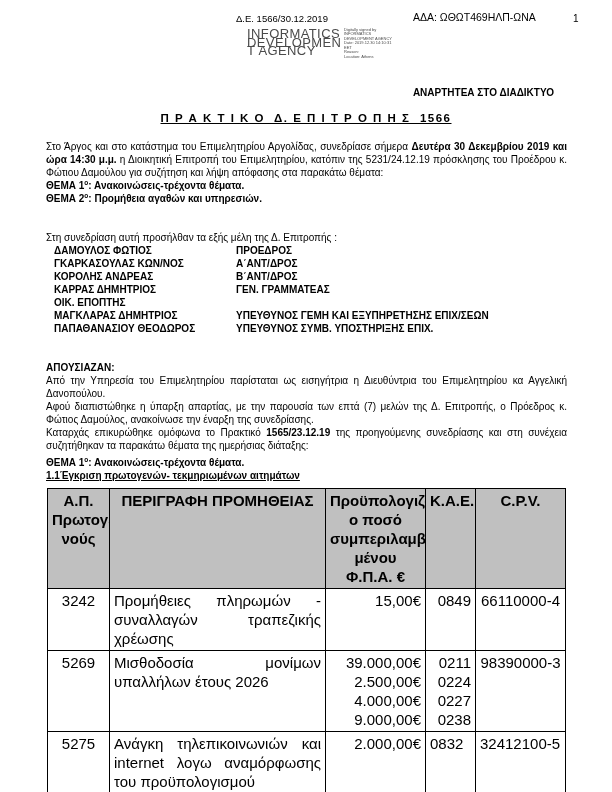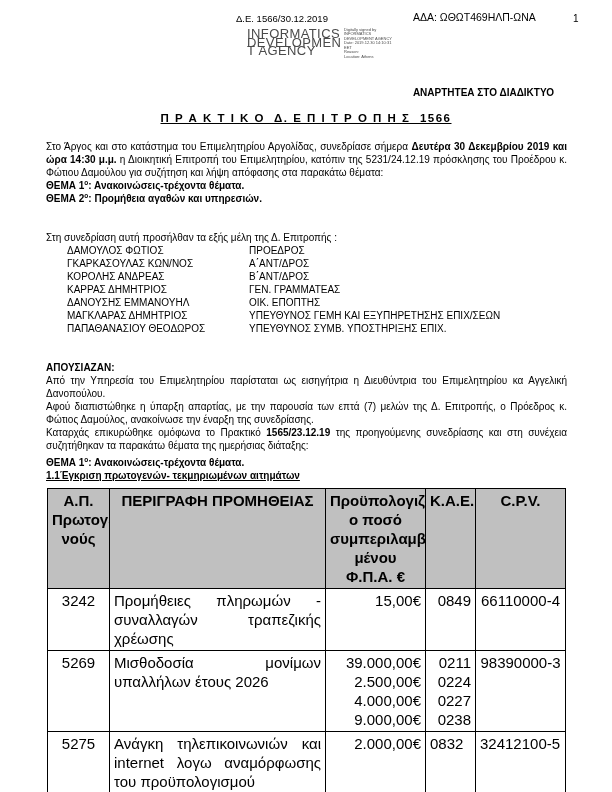--- a/index.html
+++ b/index.html
@@ -31,21 +31,21 @@
   
   .content{
     position:absolute;left:46px;top:140px;width:521px;
     font-size:10px;line-height:13px;text-align:justify;
   }
   .content p{margin:0;}
   b{font-weight:bold;}
   sup{font-size:6.5px;vertical-align:super;line-height:0;}
   .topic{font-weight:bold;text-align:left;}
   .att-intro{margin-top:26px;text-align:left;}
-  .members{margin-left:21px;font-weight:normal;}
+  .members{margin-left:8px;font-weight:bold;}
   .member-row{display:flex;text-align:left;}
   .m-name{width:182px;flex:none;}
   .m-role{flex:1;}
   .absent{margin-top:26px;font-weight:bold;text-align:left;}
   .body-par{margin-top:13px;}
   .topic-repeat{margin-top:4px;}
   .section-heading{font-weight:bold;text-decoration:underline;text-align:left;}
   
   table.req{
     border-collapse:collapse;table-layout:fixed;width:508px;margin-left:1px;margin-top:6px;
@@ -108,21 +108,20 @@
         </div>
       <div class="member-row">
           <span class="m-name">ΚΟΡΟΛΗΣ ΑΝΔΡΕΑΣ</span>
           <span class="m-role">Β΄ΑΝΤ/ΔΡΟΣ</span>
         </div>
       <div class="member-row">
           <span class="m-name">ΚΑΡΡΑΣ ΔΗΜΗΤΡΙΟΣ</span>
           <span class="m-role">ΓΕΝ. ΓΡΑΜΜΑΤΕΑΣ</span>
         </div>
       <div class="member-row">
-          <span class="m-name">ΔΑΝΟΥΣΗΣ ΕΜΜΑΝΟΥΗΛ</span>
           <span class="m-role">ΟΙΚ. ΕΠΟΠΤΗΣ</span>
         </div>
       <div class="member-row">
           <span class="m-name">ΜΑΓΚΛΑΡΑΣ ΔΗΜΗΤΡΙΟΣ</span>
           <span class="m-role">ΥΠΕΥΘΥΝΟΣ ΓΕΜΗ ΚΑΙ ΕΞΥΠΗΡΕΤΗΣΗΣ ΕΠΙΧ/ΣΕΩΝ</span>
         </div>
       <div class="member-row">
           <span class="m-name">ΠΑΠΑΘΑΝΑΣΙΟΥ ΘΕΟΔΩΡΟΣ</span>
           <span class="m-role">ΥΠΕΥΘΥΝΟΣ ΣΥΜΒ. ΥΠΟΣΤΗΡΙΞΗΣ ΕΠΙΧ.</span>
         </div>

